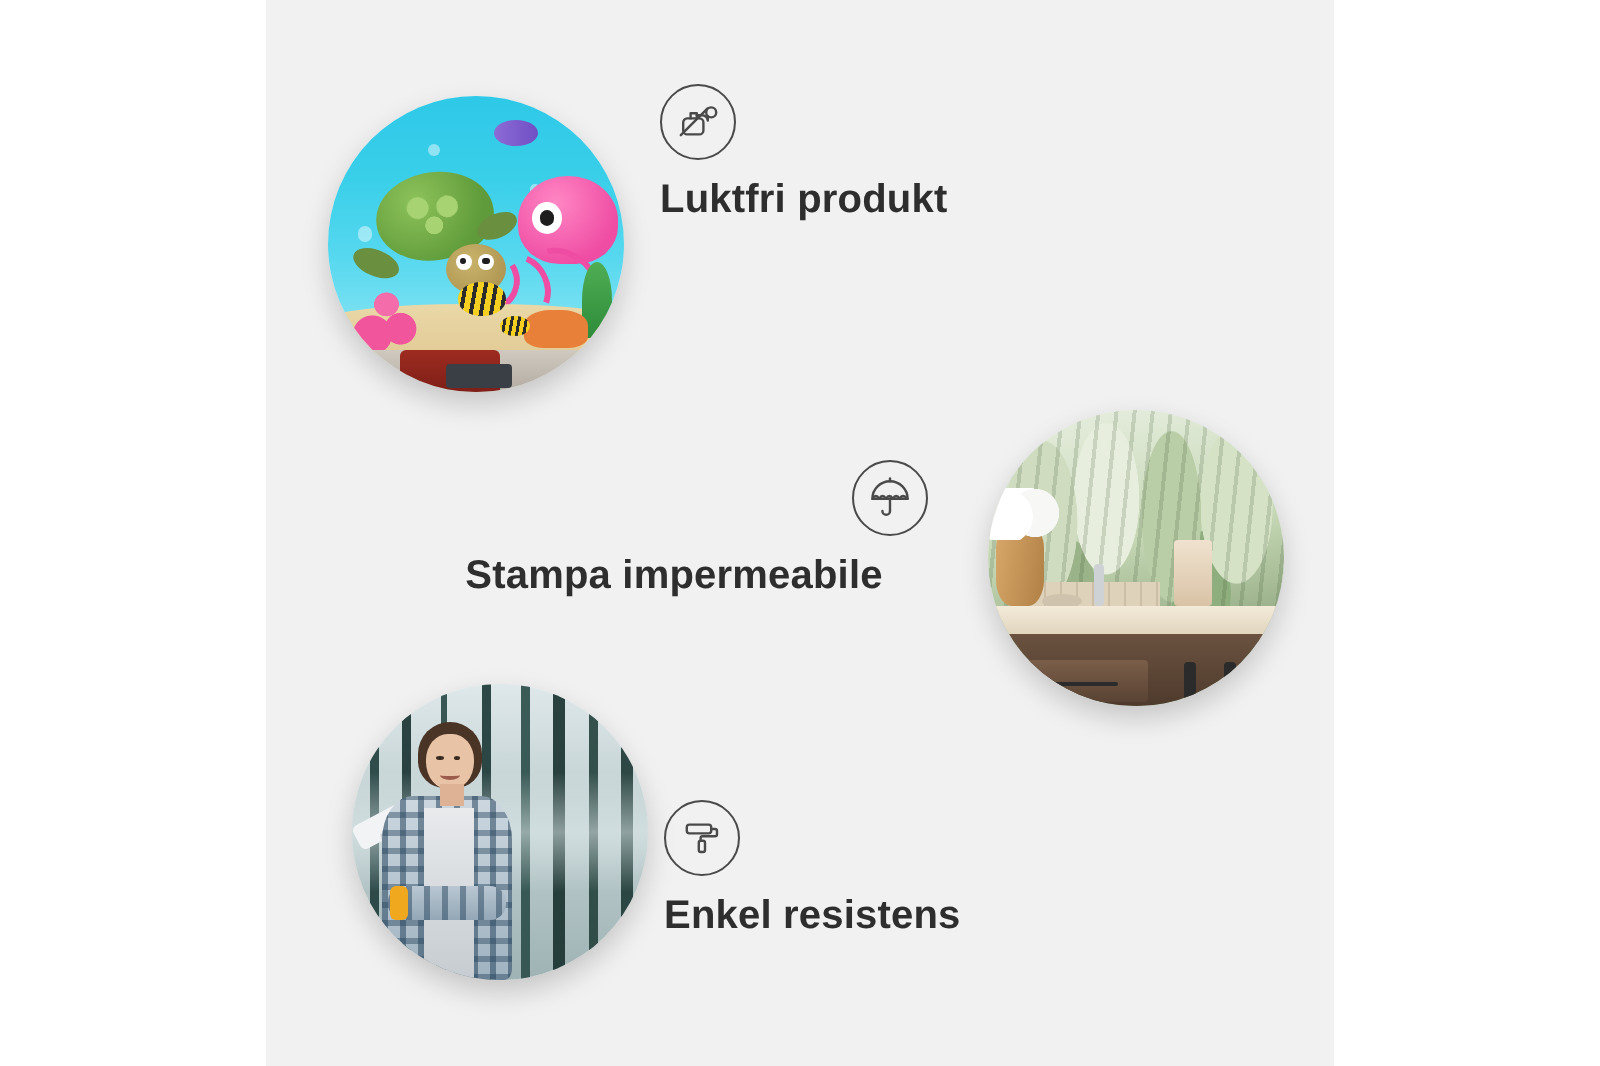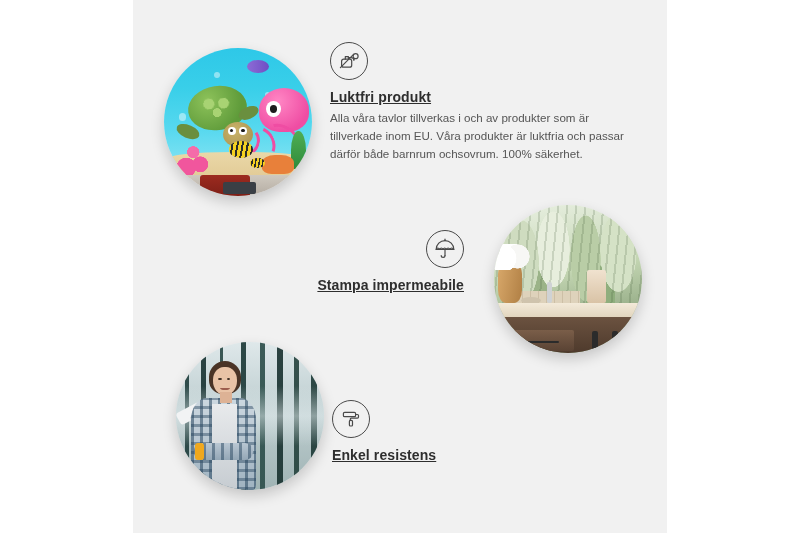--- a/index.html
+++ b/index.html
@@ -285,31 +285,31 @@
   }
 
   
   .feature { position:absolute; }
   .feature .ficon {
     width:38px; height:38px; border-radius:50%;
     border:1.4px solid #4a4a4a;
     display:flex; align-items:center; justify-content:center;
   }
   .feature .ftitle {
-    font-size:14px; font-weight:bold; color:#2e2e2e;
-    margin-top:9px; letter-spacing:.1px;text-decoration:underline;
+    font-size:20px; font-weight:bold; color:#2e2e2e;
+    margin-top:9px; letter-spacing:.1px;
   }
   .feature .fbody {
     font-size:11.6px; color:#555; line-height:1.55; margin-top:4px;
   }
 
   #feat-odor   { left:330px; top:42px;  width:302px; text-align:left; }
   #feat-odor .ficon { margin-left:0; }
 
-  #feat-water  { left:210px; top:230px; width:254px; text-align:right; }
+  #feat-water  { left:210px; top:230px; width:254px; text-align:center; }
   #feat-water .ficon { margin-left:auto; }
 
   #feat-mount  { left:332px; top:400px; width:250px; text-align:left; }
   #feat-mount .ficon { margin-left:0; }
 </style>
 </head>
 <body>
 
 <div class="stage">
   <div class="panel"></div>
@@ -391,21 +391,20 @@
           <path d="M7.6 11.2h6.1a2 2 0 0 1 2 2v4a2 2 0 0 1-2 2H7.6a2 2 0 0 1-2-2v-4a2 2 0 0 1 2-2z"></path>
           <path d="M9.3 11.2V8.6h3.1v2.6"></path>
           <path d="M12.4 9.6h2.6c1.6 0 2.9 1.2 2.9 2.7"></path>
           <circle cx="19.6" cy="8.2" r="2.5"></circle>
           <path d="M17.9 10v1.6"></path>
           <path d="M4.4 19.6 17.8 6.2"></path>
         </g>
       </svg>
     </div>
     <div class="ftitle">Luktfri produkt</div>
-    <div class="fbody">Alla våra tavlor tillverkas i och av produkter som är tillverkade inom EU. Våra produkter är luktfria och passar därför både barnrum ochsovrum. 100% säkerhet.</div>
   </div>
 
   <div class="feature" id="feat-water">
     <div class="ficon">
       <svg width="26" height="26" viewBox="0 0 26 26" aria-hidden="true">
         <g fill="none" stroke="#4a4a4a" stroke-width="1.2" stroke-linecap="round" stroke-linejoin="round">
           <path d="M4.2 13.4a8.8 8.8 0 0 1 17.6 0z"></path>
           <path d="M4.2 13.4c1.1-1.9 2.3-1.9 3.4 0 1.1-1.9 2.3-1.9 3.4 0 1.1-1.9 2.3-1.9 3.4 0 1.1-1.9 2.3-1.9 3.4 0 1.1-1.9 2.3-1.9 4 0"></path>
           <path d="M13 13.4v6.1"></path>
           <path d="M13 19.5a1.9 1.9 0 0 1-3.8 0"></path>

